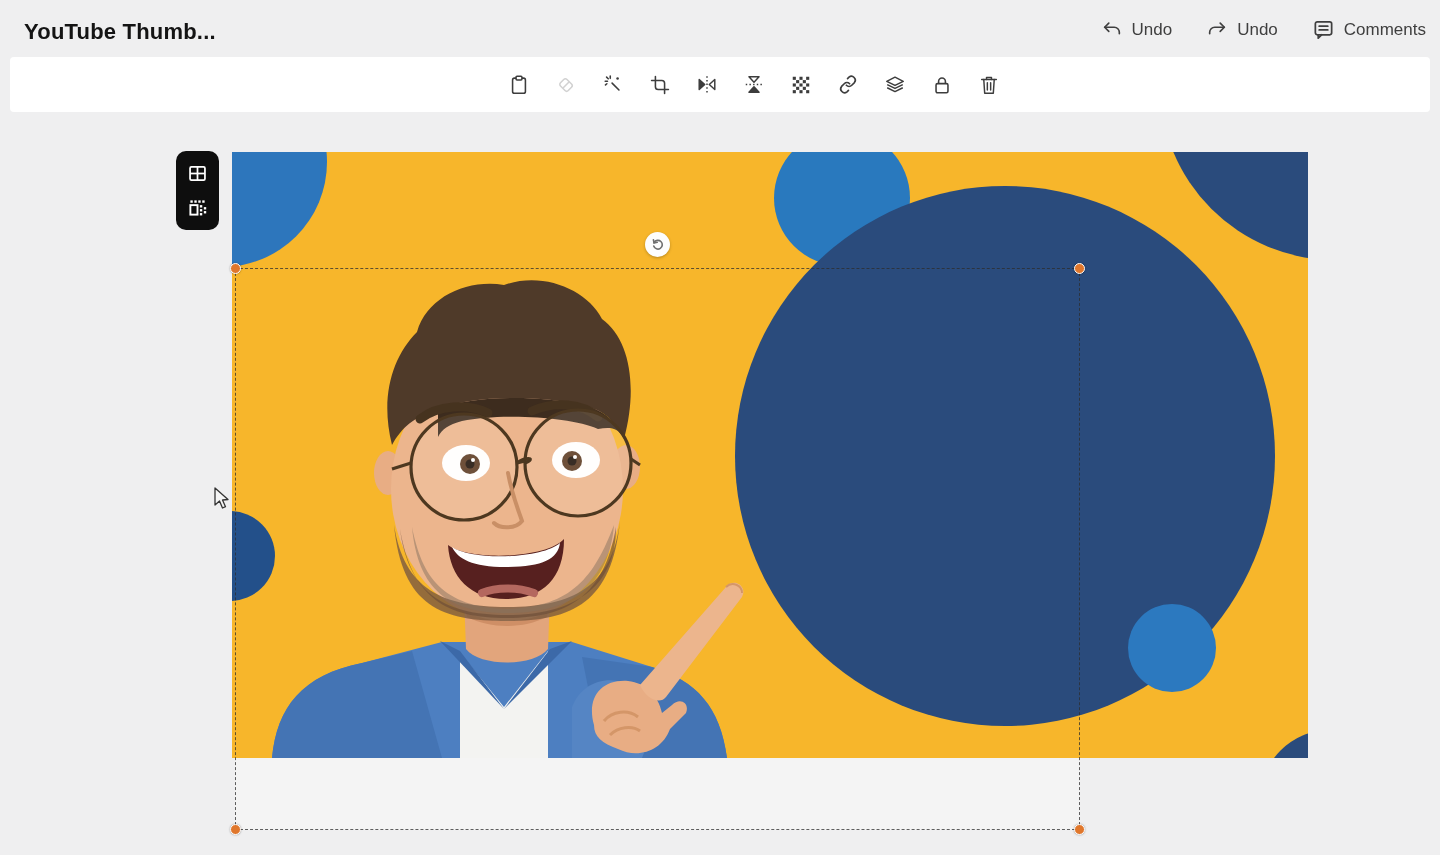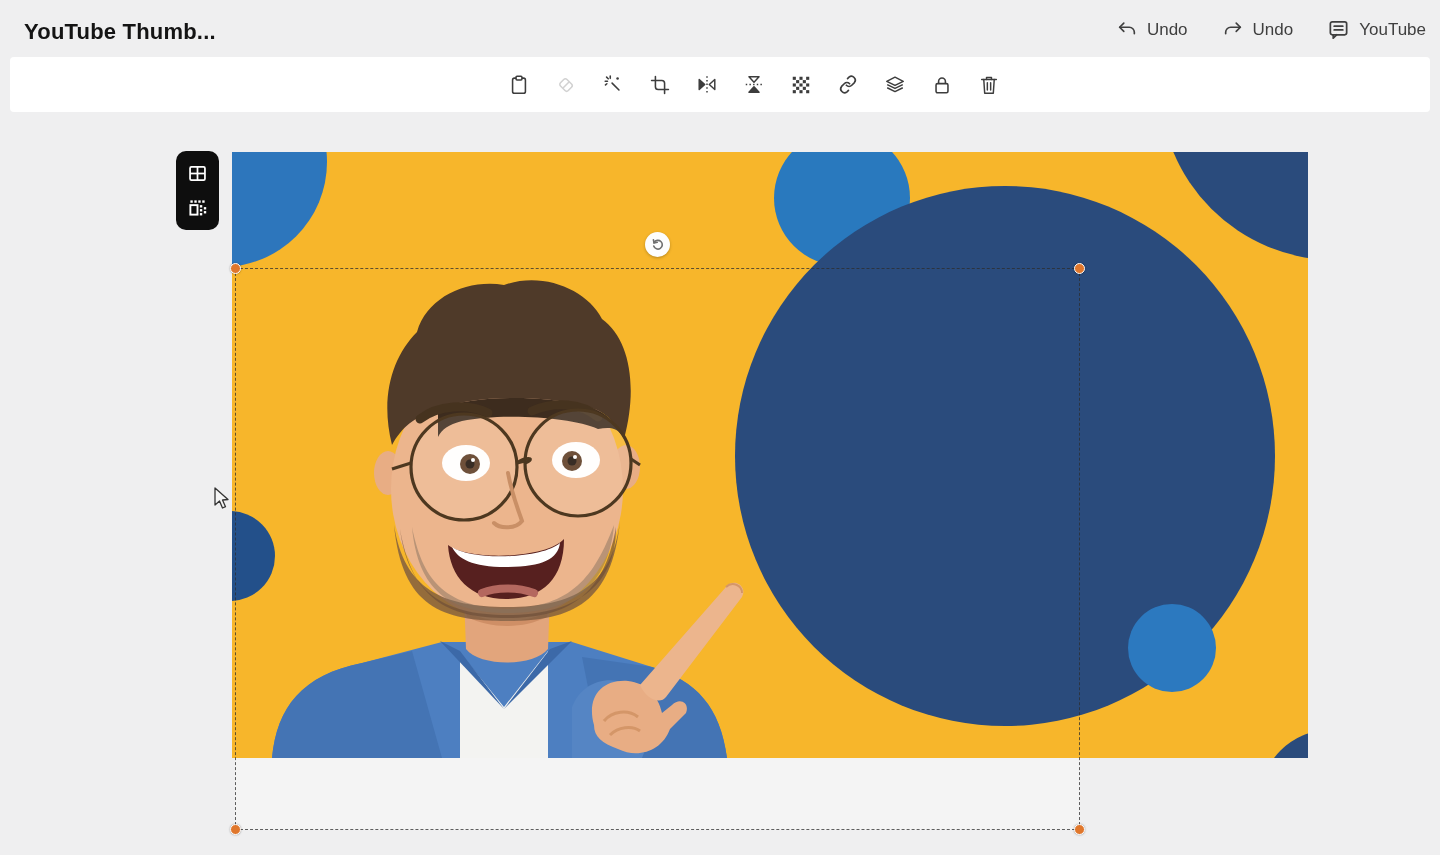--- a/index.html
+++ b/index.html
@@ -71,21 +71,21 @@
       </div>
       <div class="hdr-btn">
         <span>
           <svg width="23" height="23" viewBox="0 0 24 24" fill="none" stroke="#3f3f3f" stroke-width="1.8" stroke-linecap="round" stroke-linejoin="round">
             <rect x="3.5" y="4" width="17" height="13.5" rx="2"></rect>
             <path d="M6.5 17.5 V21 L10 17.5"></path>
             <line x1="7.5" y1="8.5" x2="16.5" y2="8.5"></line>
               <line x1="7.5" y1="12.5" x2="16.5" y2="12.5"></line>
           </svg>
         </span>
-        <span>YouTube</span>
+        <span>Comments</span>
       </div>
     </div>
   </div>
 
   <div class="toolbar">
     <div class="tb-icons">
       <div class="tb-icon">
         <svg width="22" height="22" viewBox="0 0 24 24" fill="none" stroke="#3d3d3d" stroke-width="1.7" stroke-linejoin="round">
           <rect x="5" y="4.5" width="14" height="16.5" rx="2"></rect>
           <rect x="8.8" y="2.5" width="6.4" height="4" rx="1" fill="#fff"></rect>

